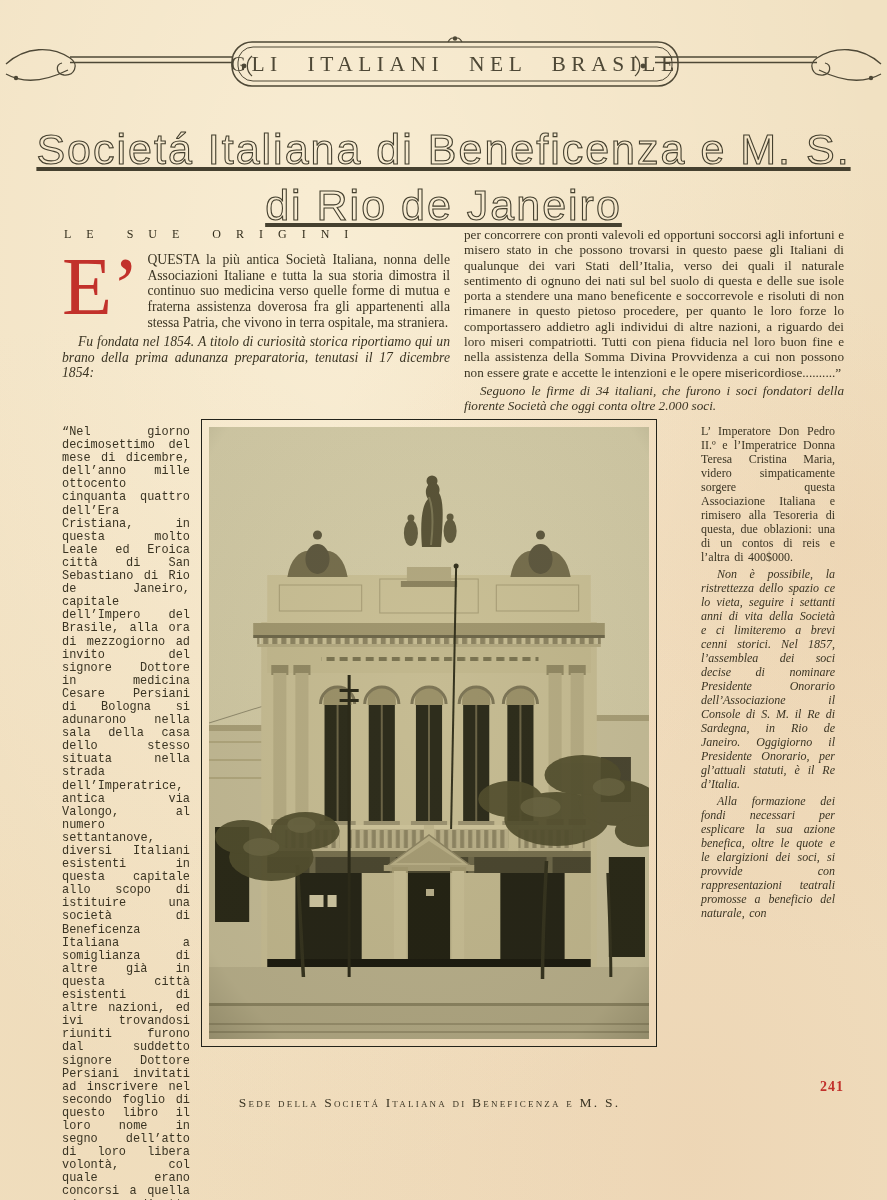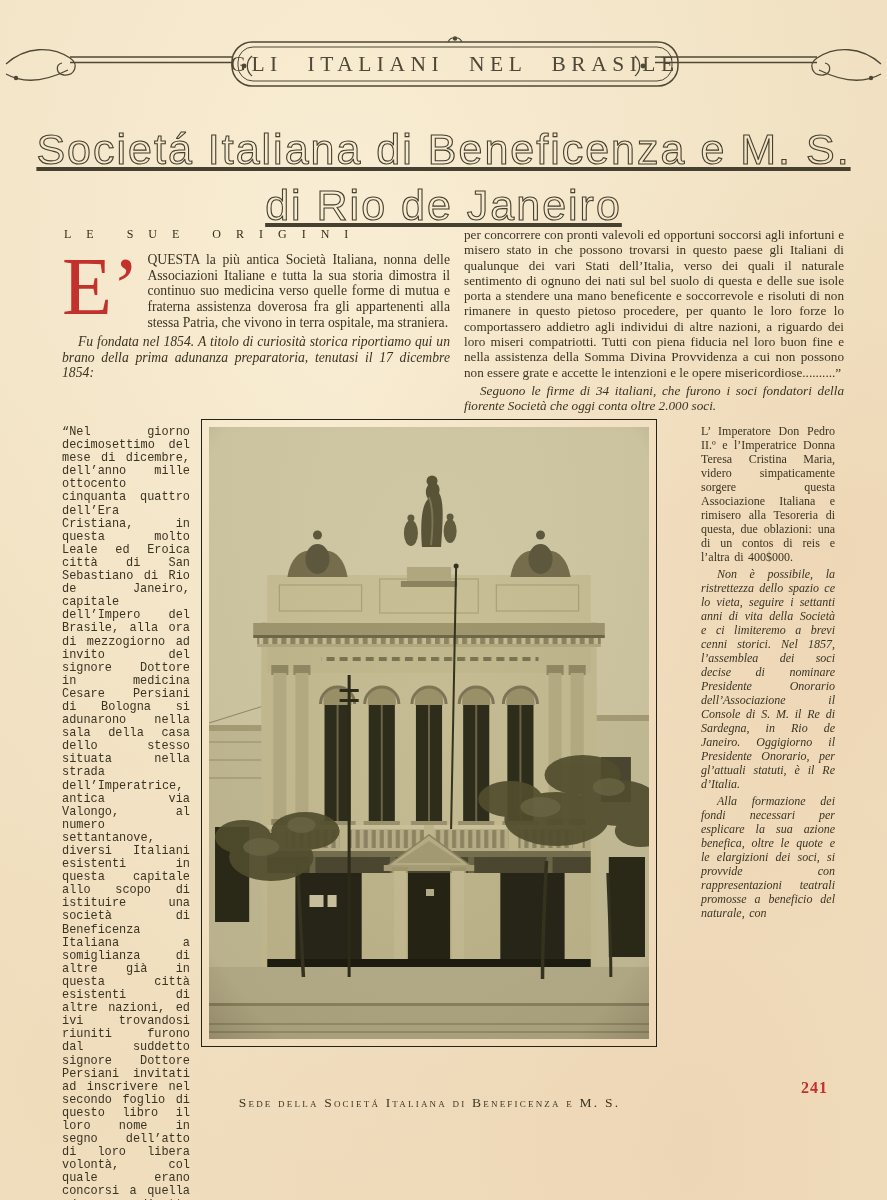--- a/index.html
+++ b/index.html
@@ -26,21 +26,21 @@
   .rcol-wide{position:absolute;left:464px;top:227px;width:380px;font-size:13.2px;line-height:15.3px;}
   .lcol-narrow{position:absolute;left:62px;top:426px;width:128px;font-size:11.9px;line-height:13.1px;font-family:Liberation Mono, monospace;}
   .rcol-narrow{position:absolute;left:701px;top:424px;width:134px;font-size:12px;line-height:14px;word-spacing:1.5px;}
   .ind{text-indent:16px;margin-top:3px !important;font-style:italic;}
   .dropcap{float:left;font-size:82px;line-height:62px;padding:4px 8px 0 0;color:#c2312b;
     font-family:"Liberation Serif",serif;}
   .photo-frame{position:absolute;left:201px;top:419px;border:1.6px solid #23231a;padding:7px;}
   .photo{display:block;width:440px;height:612px;}
   .caption{position:absolute;left:201px;top:1062px;width:457px;text-align:center;
     font-variant:small-caps;letter-spacing:2.2px;font-size:13.5px;color:#3b3524;margin-top:33px;}
-  .pageno{position:absolute;left:801px;top:1079px;font-size:16px;font-weight:bold;
+  .pageno{position:absolute;left:820px;top:1079px;font-size:14px;font-weight:bold;
     letter-spacing:1px;color:#c2312b;}
 </style>
 </head>
 <body>
 
 <div class="page">
 
   <svg class="banner" viewBox="0 0 887 64">
     <g stroke="#4e4836" stroke-width="1.3" fill="none">
       <path d="M6,30 C26,12 52,12 70,24 C80,31 74,42 64,41 C56,40 55,31 62,29"></path>

